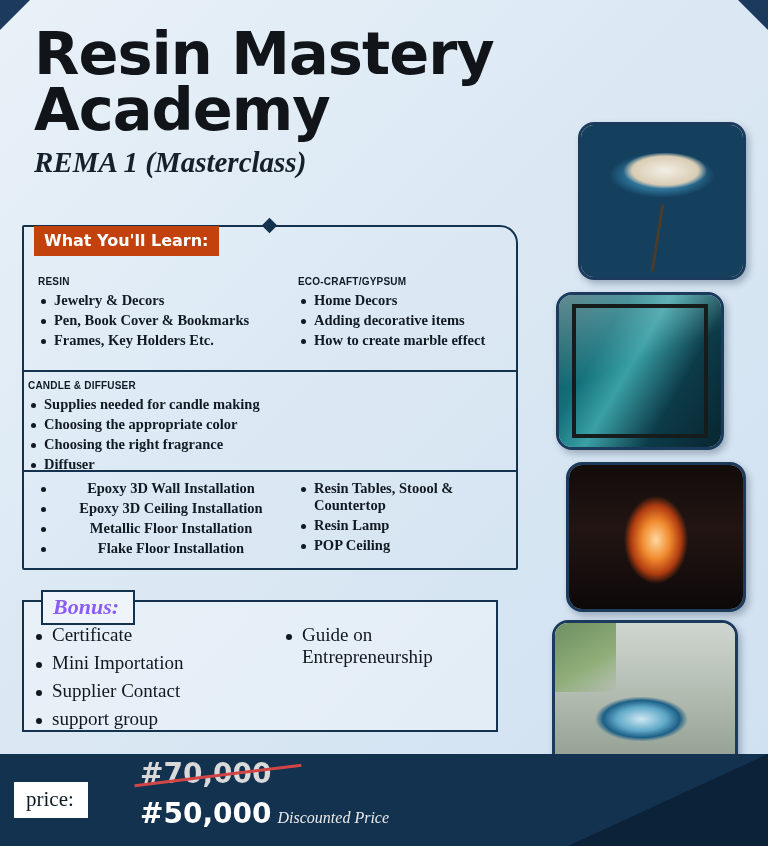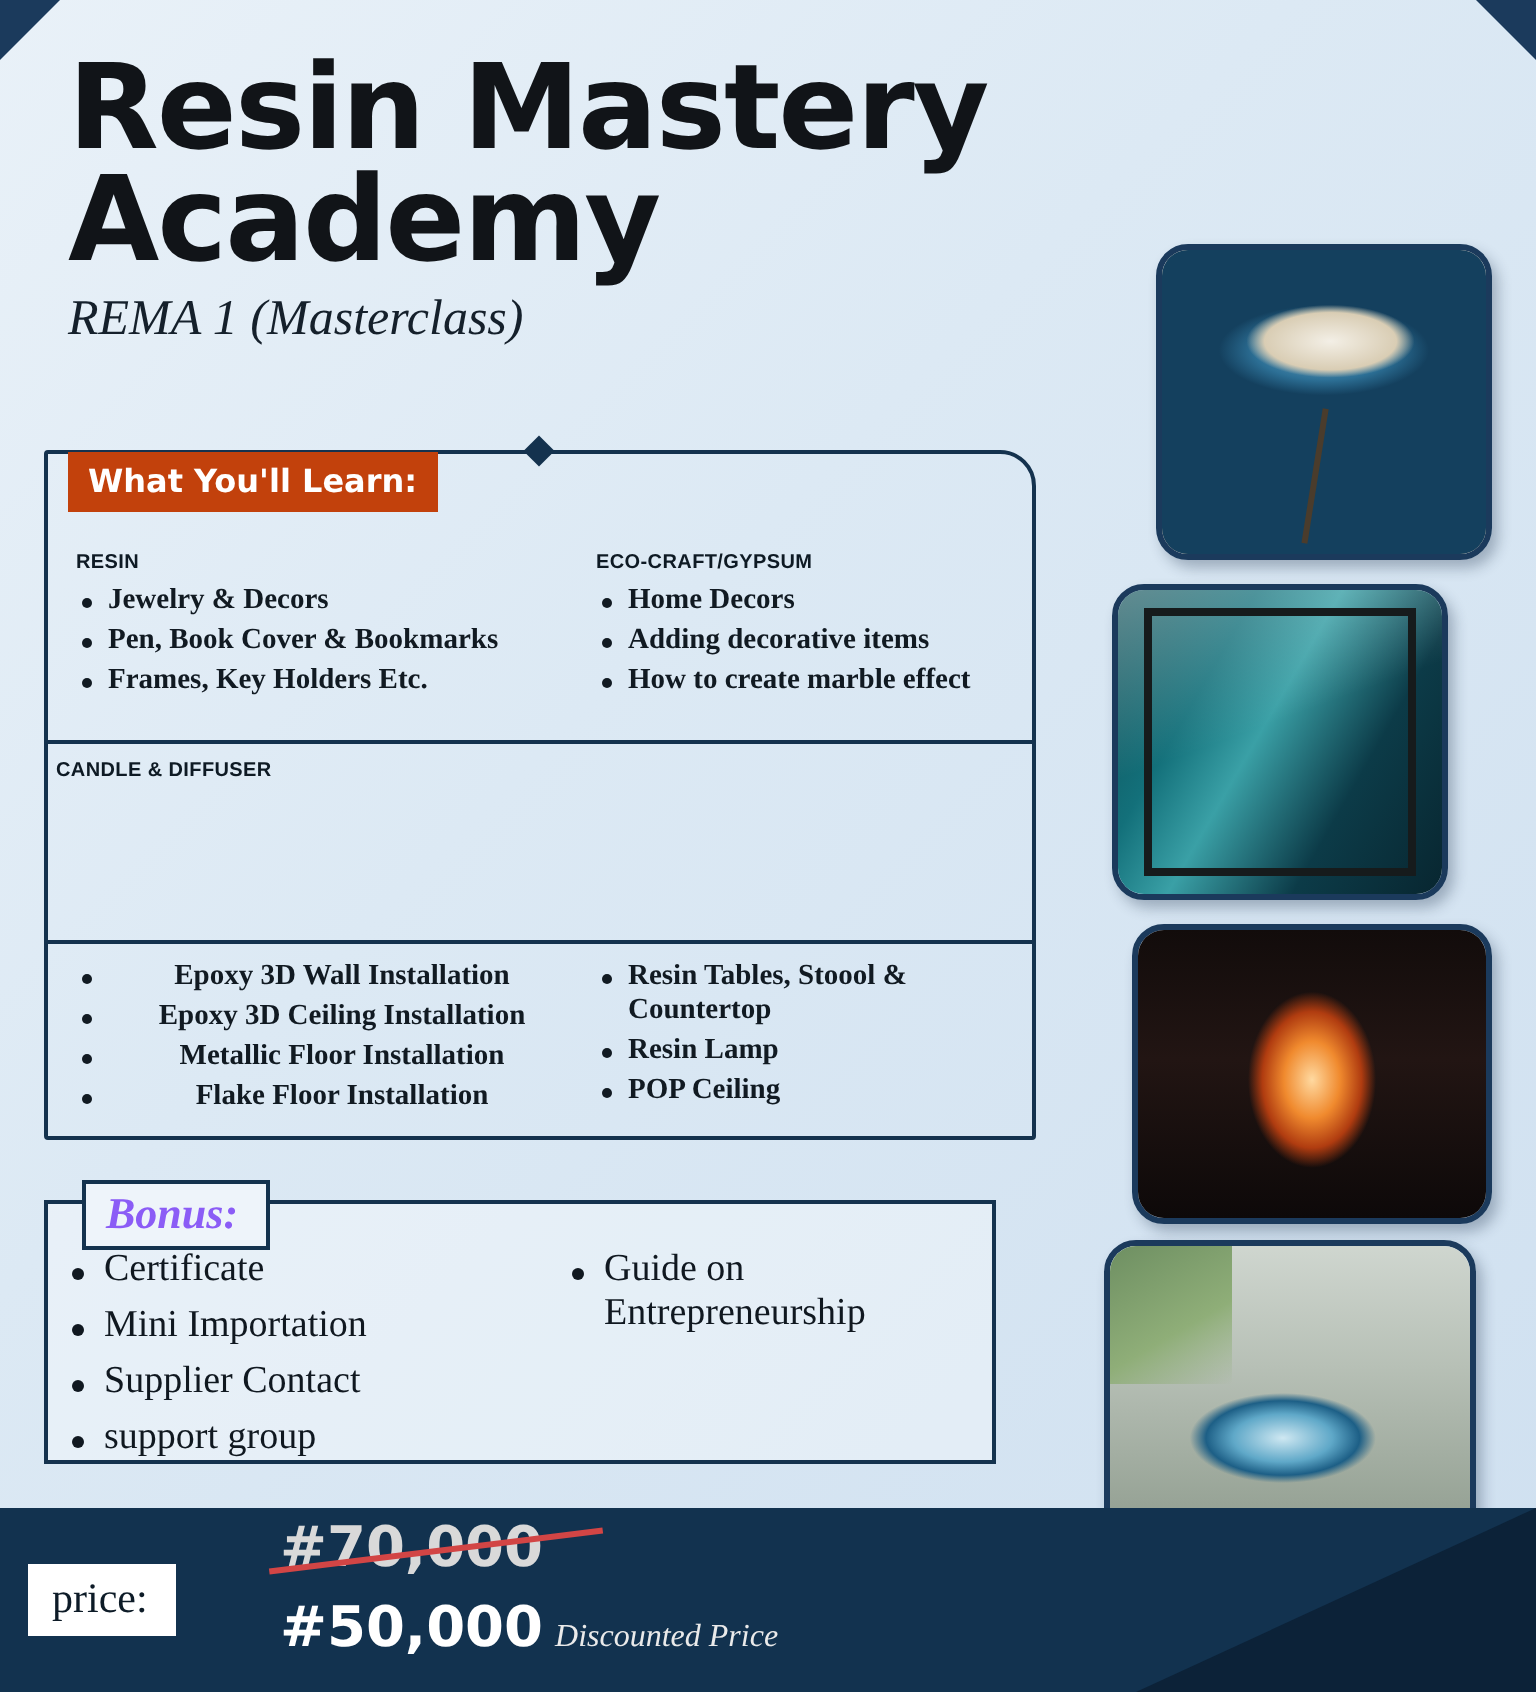--- a/index.html
+++ b/index.html
@@ -33,22 +33,22 @@
     font-weight: bold;
     font-size: 59px;
     line-height: 0.95;
     color: #111418;
     letter-spacing: -1px;
   }
   .subtitle {
     margin-top: 8px;
     font-family: "Liberation Serif", serif;
     font-style: italic;
-    font-weight: normal;
-    font-size: 25px;
+    font-weight: bold;
+    font-size: 29px;
     color: #15202b;
   }
 
   
   .learn-box {
     position: absolute;
     left: 22px; top: 225px;
     width: 496px; height: 345px;
     border: 2px solid #14324e;
     border-radius: 2px 18px 2px 2px;
@@ -314,20 +314,26 @@
   <h4>ECO-CRAFT/GYPSUM</h4>
   <ul>
     <li>Home Decors</li>
     <li>Adding decorative items</li>
     <li>How to create marble effect</li>
   </ul>
 </div>
 
 <div class="sec" id="sec-candle">
   <h4>CANDLE &amp; DIFFUSER</h4>
+  <ul>
+    <li>Supplies needed for candle making</li>
+    <li>Choosing the appropriate color</li>
+    <li>Choosing the right fragrance</li>
+    <li>Diffuser</li>
+  </ul>
 </div>
 
 <div class="sec plain" id="sec-epoxy">
   <ul>
     <li>Epoxy 3D Wall Installation</li>
     <li>Epoxy 3D Ceiling Installation</li>
     <li>Metallic Floor Installation</li>
     <li>Flake Floor Installation</li>
   </ul>
 </div>

